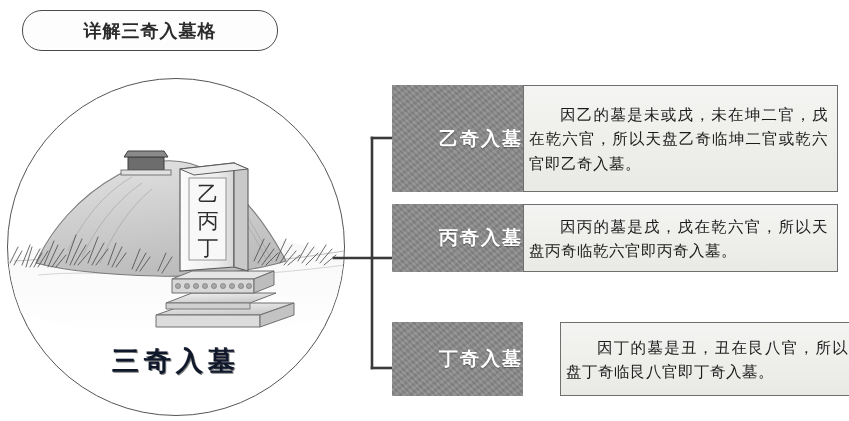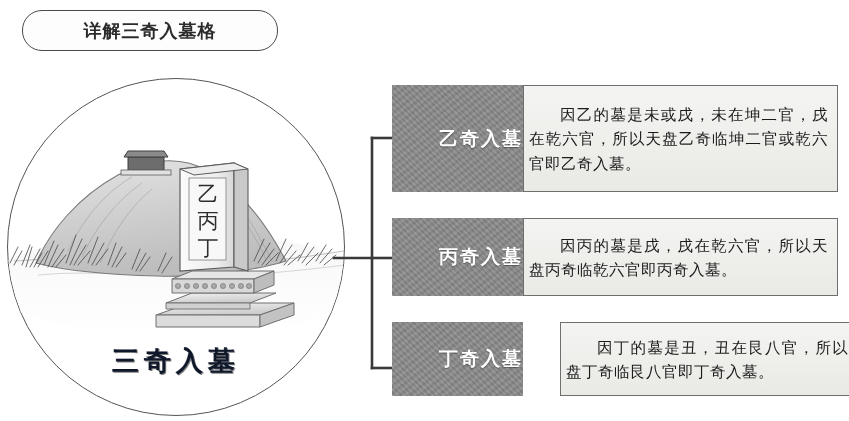--- a/index.html
+++ b/index.html
@@ -86,21 +86,21 @@
   }
 
   
   .row {
     position: absolute;
     left: 392px;
     display: flex;
     align-items: stretch;
   }
   #row-0 { top: 85px;  height: 107px; }
-  #row-1 { top: 218px; height: 78px;  }
+  #row-1 { top: 204px; height: 68px;  }
   #row-2 { top: 322px; height: 74px; gap: 37px;  }
 
   .row-label {
     width: 131px;
     flex: 0 0 131px;
     background:
       repeating-linear-gradient(45deg, rgba(255,255,255,0.055) 0 2px, rgba(0,0,0,0.055) 2px 4px),
       repeating-linear-gradient(-38deg, rgba(255,255,255,0.05) 0 3px, rgba(0,0,0,0.05) 3px 6px),
       #8b8b8b;
     display: flex;

